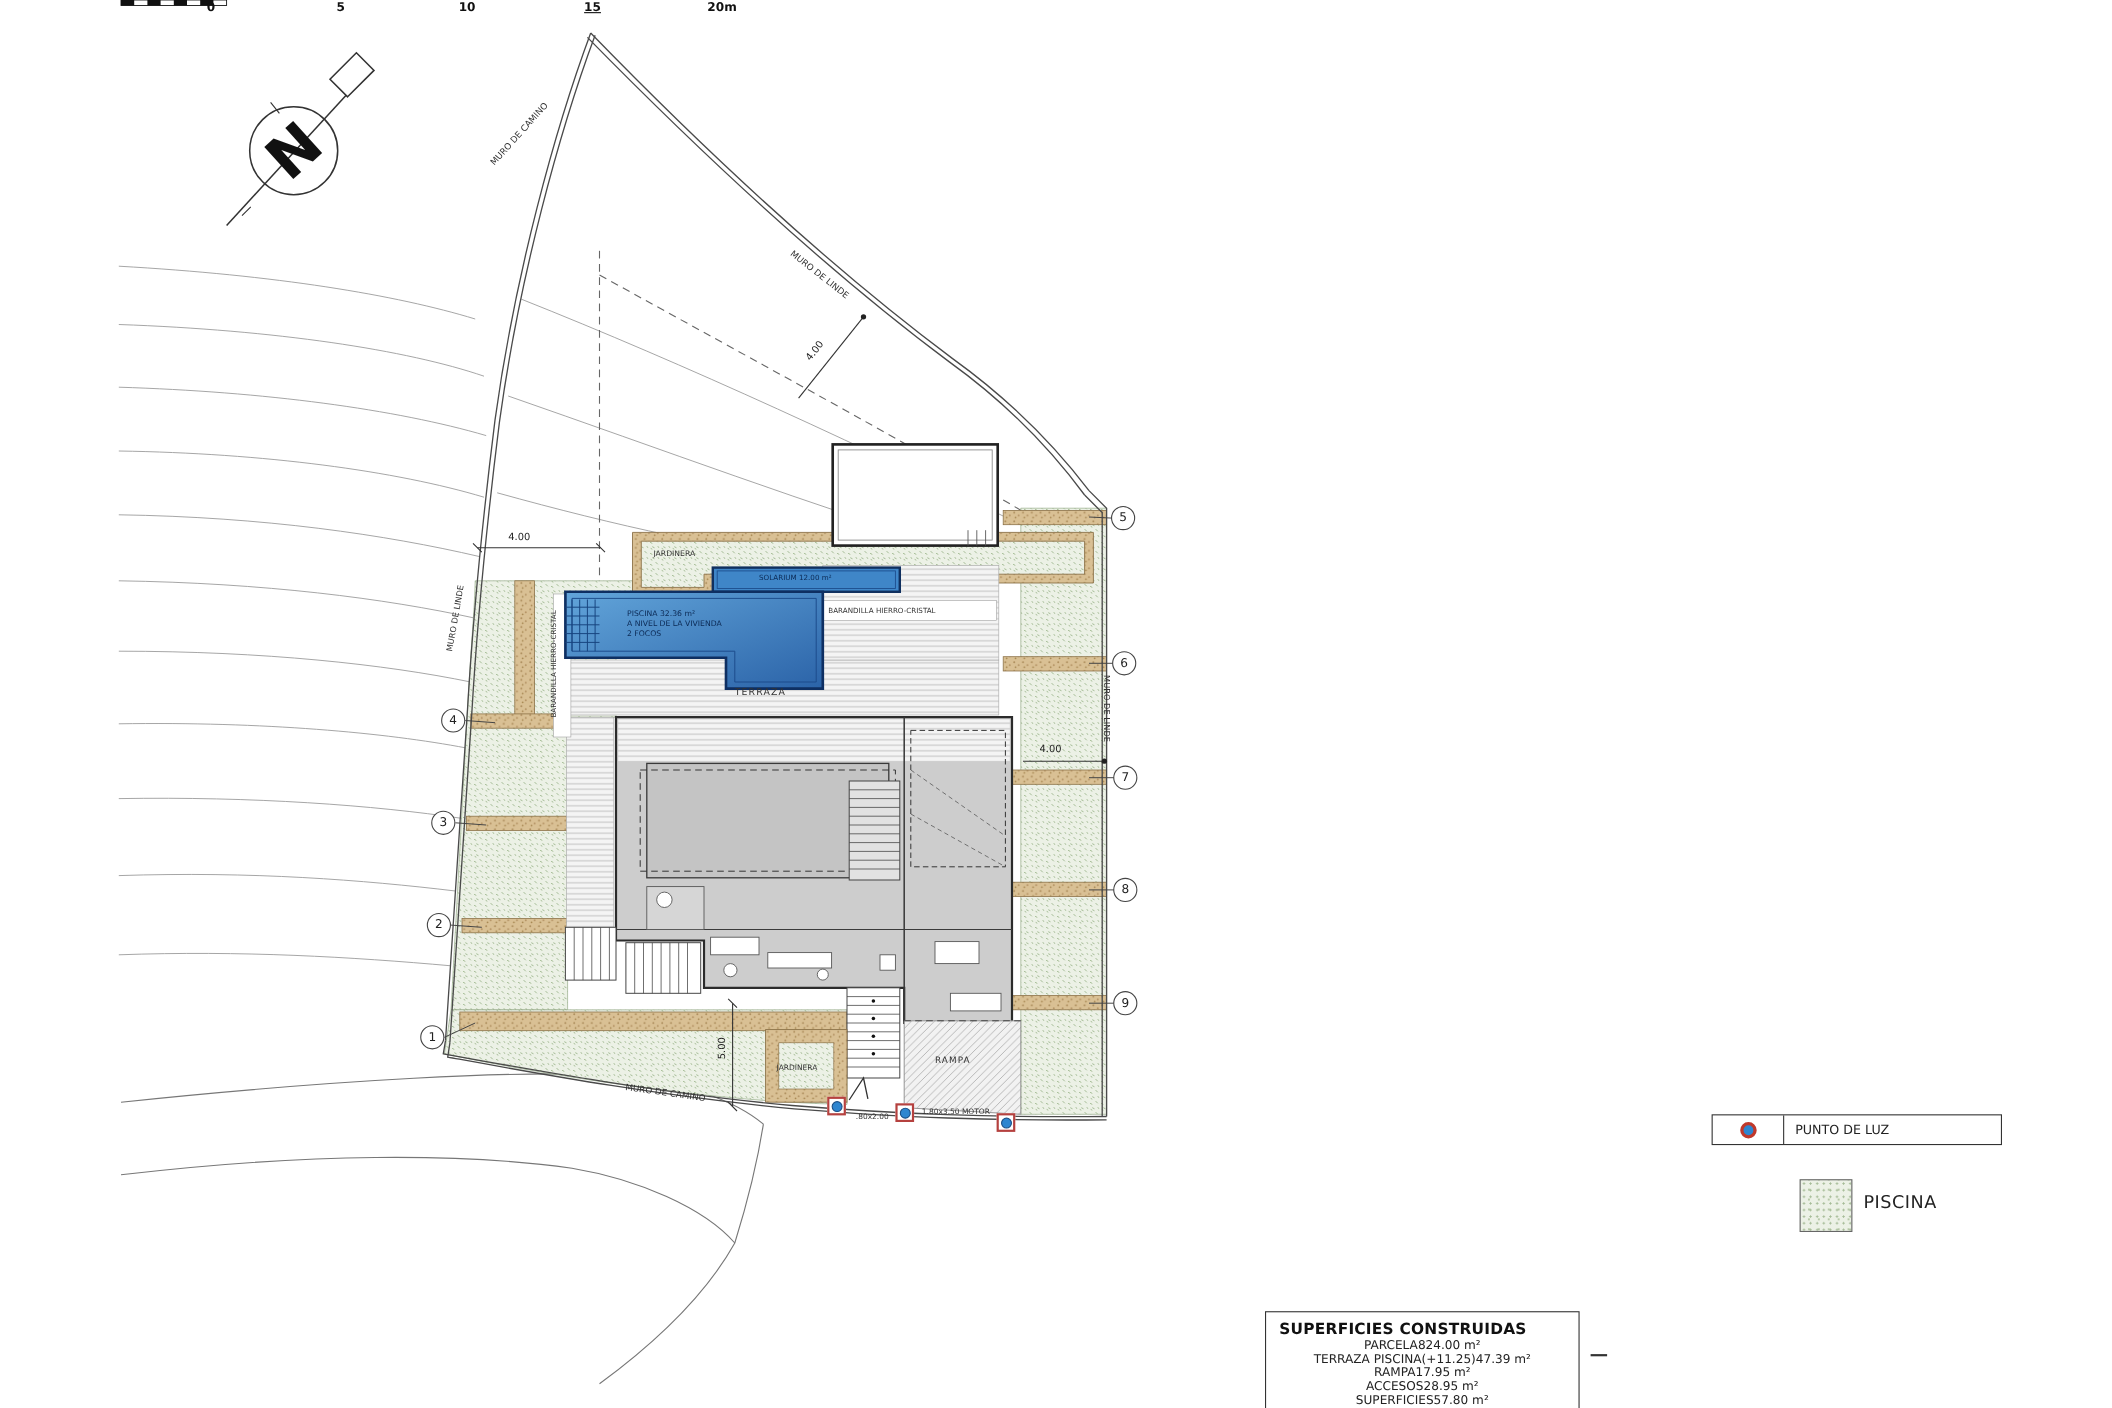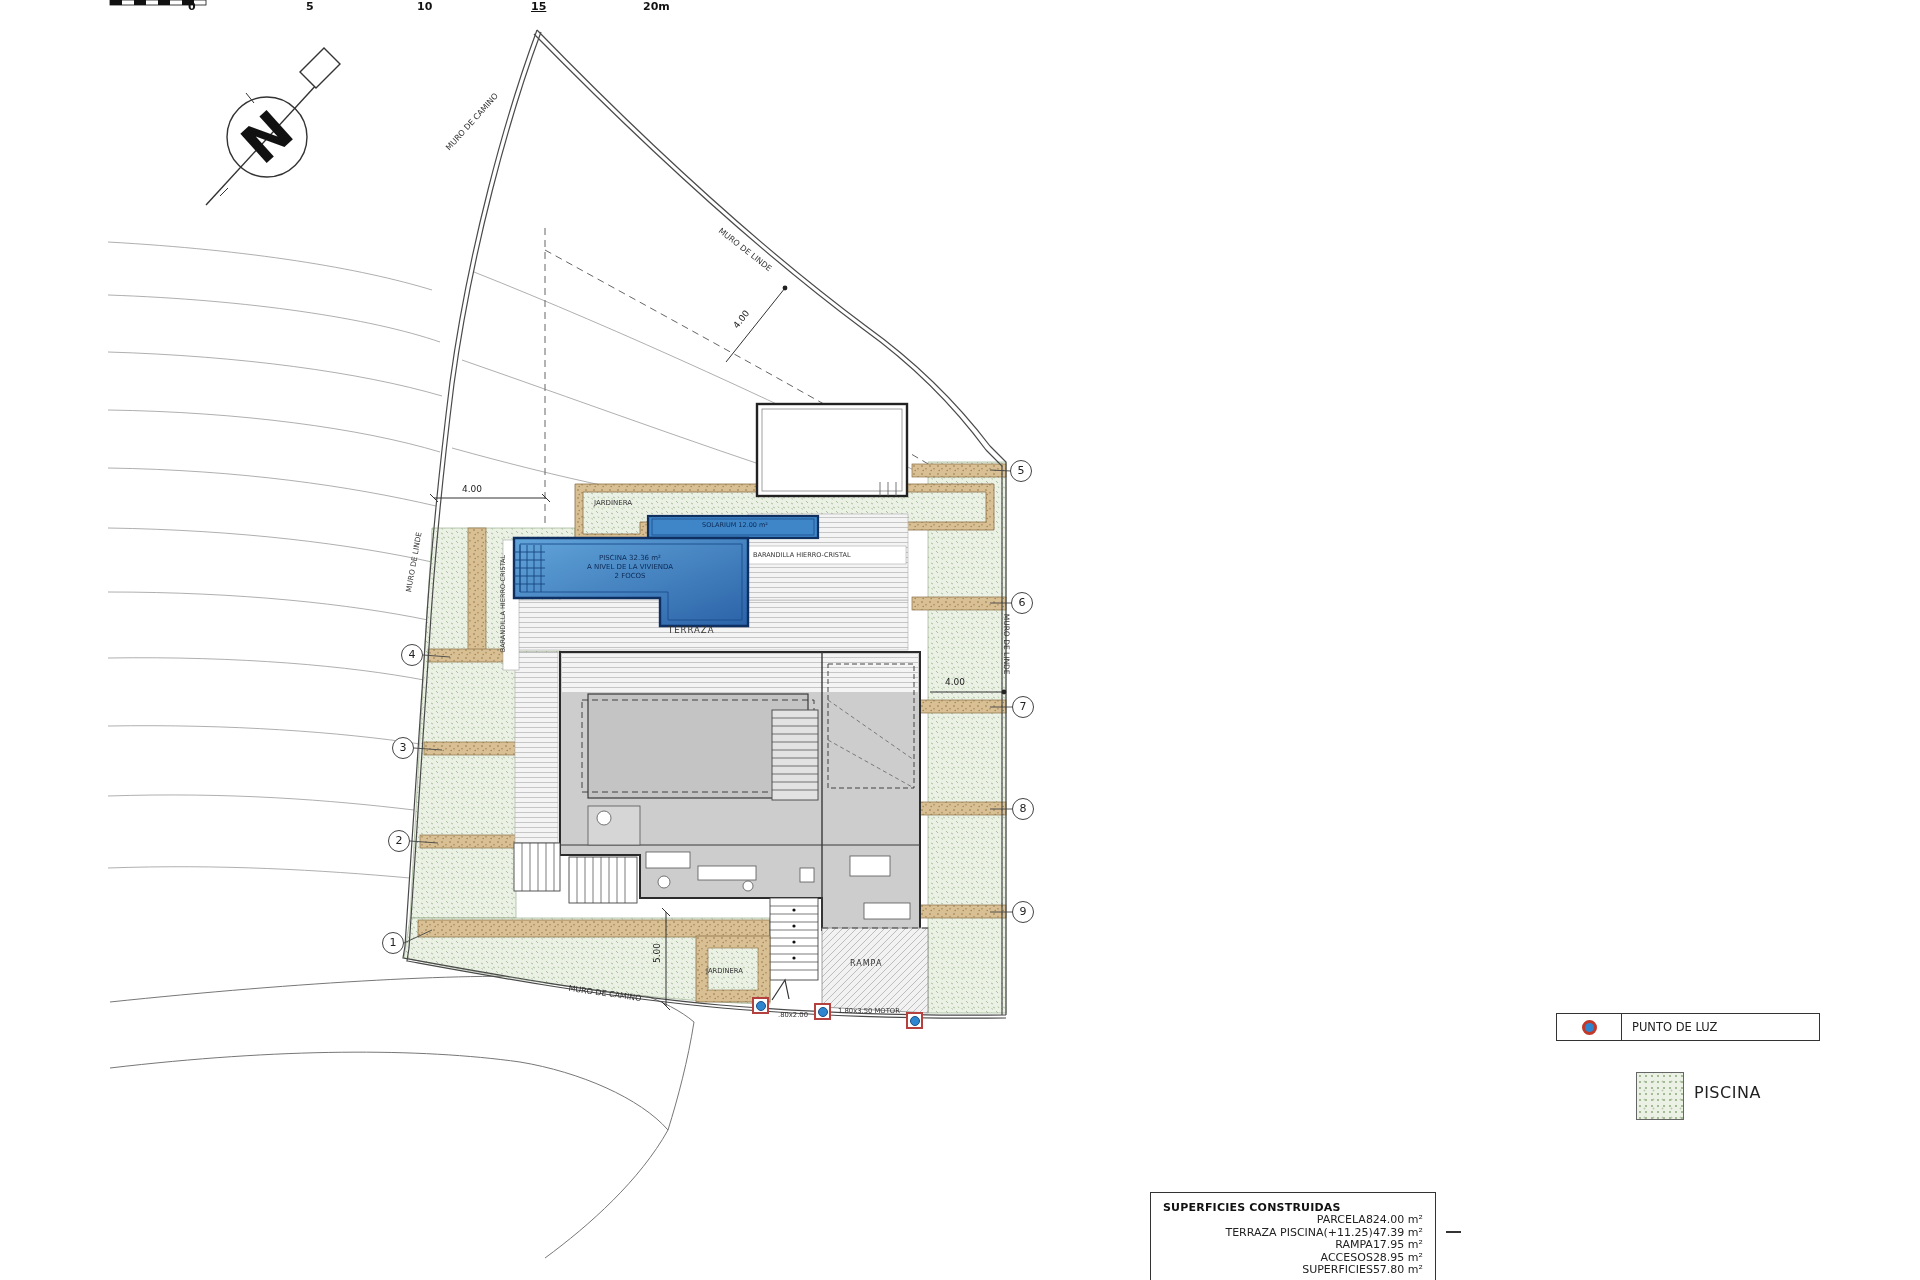--- a/index.html
+++ b/index.html
@@ -18,27 +18,27 @@
   .legend-box{position:absolute;left:1556px;top:1013px;width:262px;height:26px;
       border:1.2px solid #333;display:flex;align-items:center;background:#fff;}
   .legend-sym-cell{width:64px;height:100%;border-right:1px solid #333;display:flex;
       align-items:center;justify-content:center;}
   .luz-dot{width:9px;height:9px;border-radius:50%;background:#2e86d0;border:3.5px solid #c0392b;}
   .legend-text{font-size:11.5px;color:#222;padding-left:10px;}
   .relleno-sq{position:absolute;left:1636px;top:1072px;width:46px;height:46px;border:1px solid #666;}
   .relleno-lbl{position:absolute;left:1694px;top:1083px;font-size:16px;color:#222;letter-spacing:0.5px;}
   .areas-table{position:absolute;left:1150px;top:1192px;width:286px;height:100px;
       border:1.6px solid #333;background:#fff;padding:8px 12px;box-sizing:border-box;}
-  .areas-title{font-size:11px;font-weight:bold;color:#111;letter-spacing:0.2px;}
-  .areas-row{display:flex;justify-content:flex-end;font-size:11px;color:#222;line-height:12.6px;}
+  .areas-title{font-size:14px;font-weight:bold;color:#111;letter-spacing:0.2px;}
+  .areas-row{display:flex;justify-content:center;font-size:11px;color:#222;line-height:12.6px;}
   .tick-right{position:absolute;left:1446px;top:1231px;width:15px;height:1.6px;background:#333;}
   .luz-point{position:absolute;width:13px;height:13px;border:2.5px solid #b5413f;background:#fff;
       display:flex;align-items:center;justify-content:center;}
   .luz-point i{display:block;width:8px;height:8px;border-radius:50%;background:#2e86d0;border:1px solid #1b4f86;}
-  .poollbl{color:#0c2a55;text-align:center;}
+  .poollbl{color:#0c2a55;}
 </style>
 </head>
 <body>
 
 <div id="canvas">
 
 <svg width="1920" height="1280" viewBox="0 0 1920 1280">
   <defs>
     <pattern id="pat-relleno" width="10" height="10" patternUnits="userSpaceOnUse">
       <rect width="10" height="10" fill="#ecf1e6"></rect>

